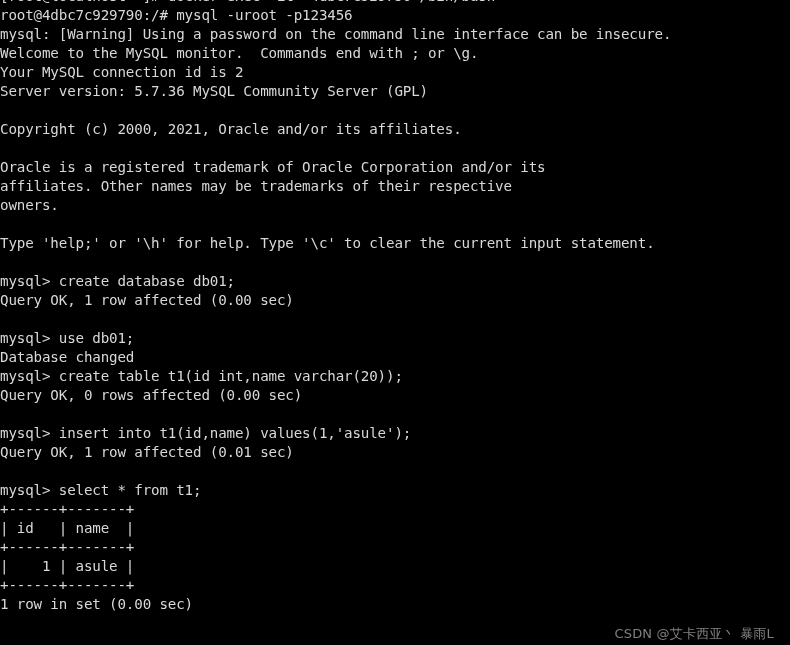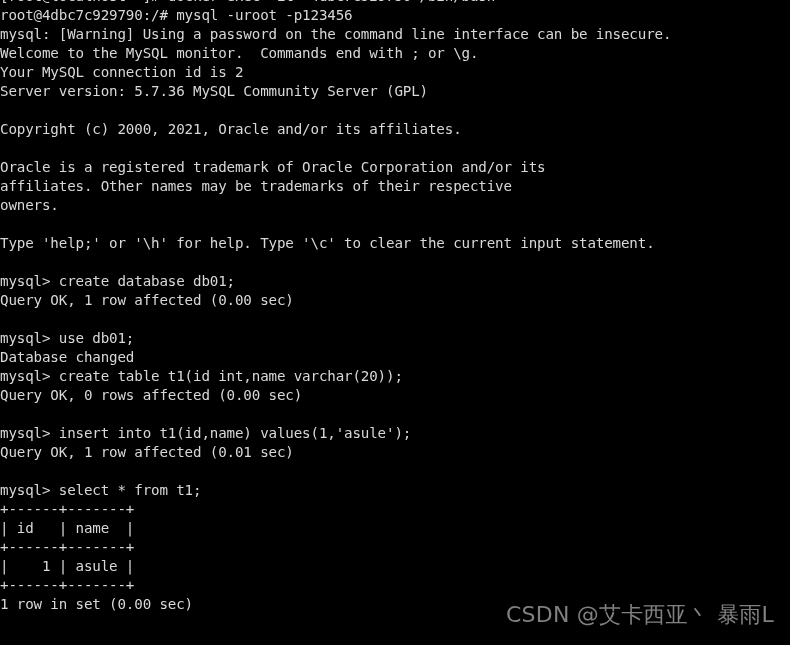--- a/index.html
+++ b/index.html
@@ -44,24 +44,24 @@
 
   .line {
     display: block;
     height: 19px;
     white-space: pre;
   }
 
   #watermark {
     position: absolute;
     right: 16px;
-    bottom: 19px;
+    bottom: 0;
     color: #8c8c8c;
     font-family: "DejaVu Sans", "Liberation Sans", sans-serif;
-    font-size: 22px;
+    font-size: 13px;
     line-height: 22px;
     white-space: pre;
     letter-spacing: 0.2px;
     opacity: 0.92;
     pointer-events: none;
     user-select: none;
   }
 
   
   #top-clip {

